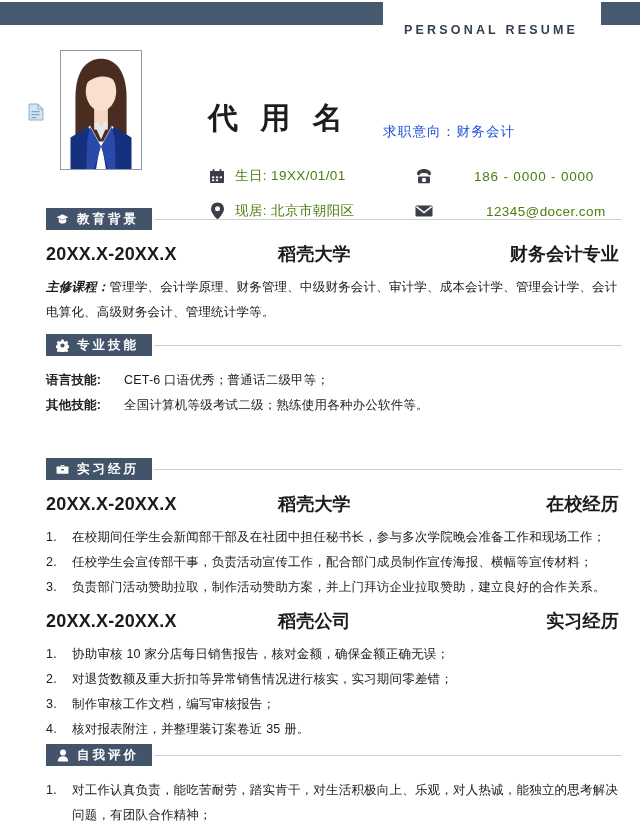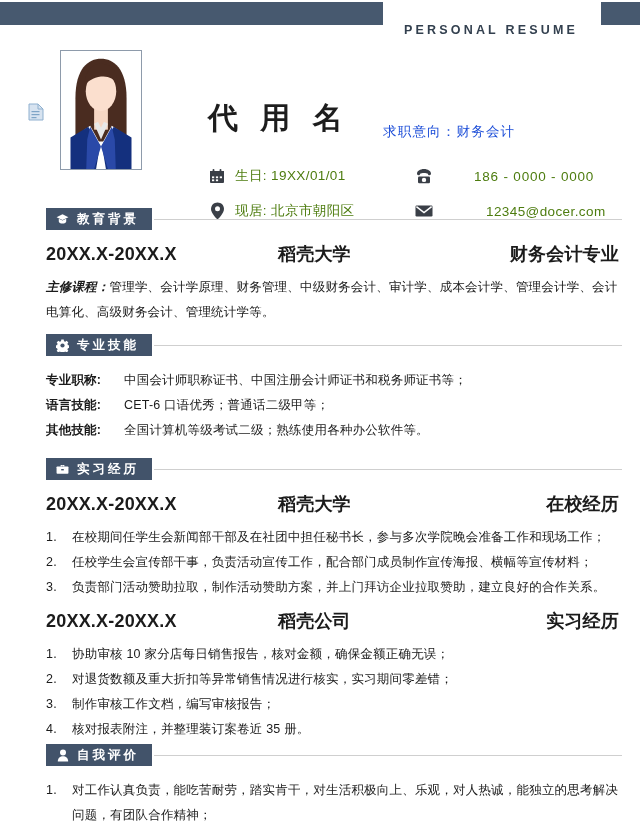--- a/index.html
+++ b/index.html
@@ -375,24 +375,20 @@
             <path d="M5.3 0.6 h2.4 l0.3 1.6 1.3 0.55 1.35-0.95 1.7 1.7 -0.95 1.35 0.55 1.3 1.6 0.3 v2.4 l-1.6 0.3 -0.55 1.3 0.95 1.35 -1.7 1.7 -1.35-0.95 -1.3 0.55 -0.3 1.6 h-2.4 l-0.3-1.6 -1.3-0.55 -1.35 0.95 -1.7-1.7 0.95-1.35 -0.55-1.3 -1.6-0.3 v-2.4 l1.6-0.3 0.55-1.3 -0.95-1.35 1.7-1.7 1.35 0.95 1.3-0.55 z" fill="#ffffff"></path>
             <circle cx="6.5" cy="6.5" r="2.1" fill="#42536a"></circle>
           </svg>
         </span>
         <span class="sec-badge-label">专业技能</span>
       </div>
       <div class="sec-rule"></div>
     </div>
     <div class="sec-body">
       <div class="skill-row">
-        <span class="skill-key">专业职称:</span>
-        <span class="skill-val">中国会计师职称证书、中国注册会计师证书和税务师证书等；</span>
-      </div>
-      <div class="skill-row">
         <span class="skill-key">语言技能:</span>
         <span class="skill-val">CET-6  口语优秀；普通话二级甲等；</span>
       </div>
       <div class="skill-row">
         <span class="skill-key">其他技能:</span>
         <span class="skill-val">全国计算机等级考试二级；熟练使用各种办公软件等。</span>
       </div>
     </div>
   </div>
 

